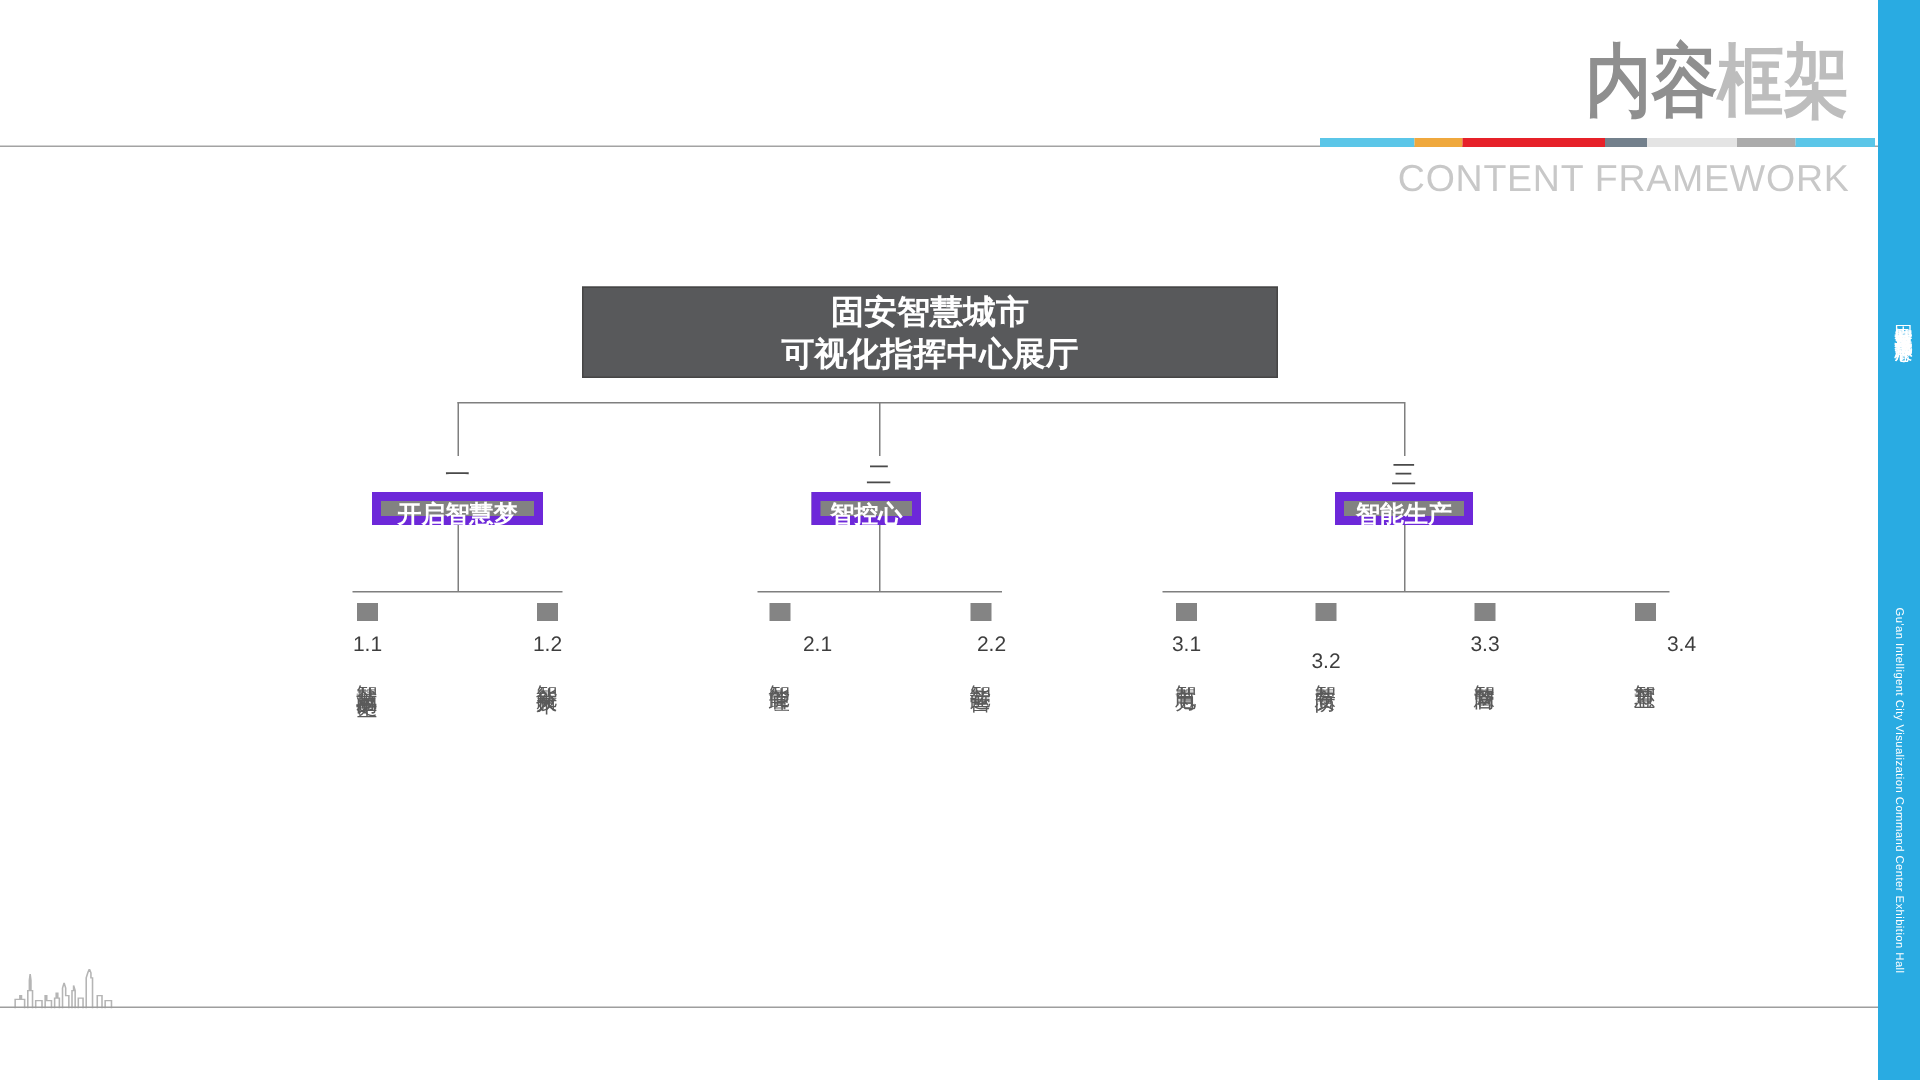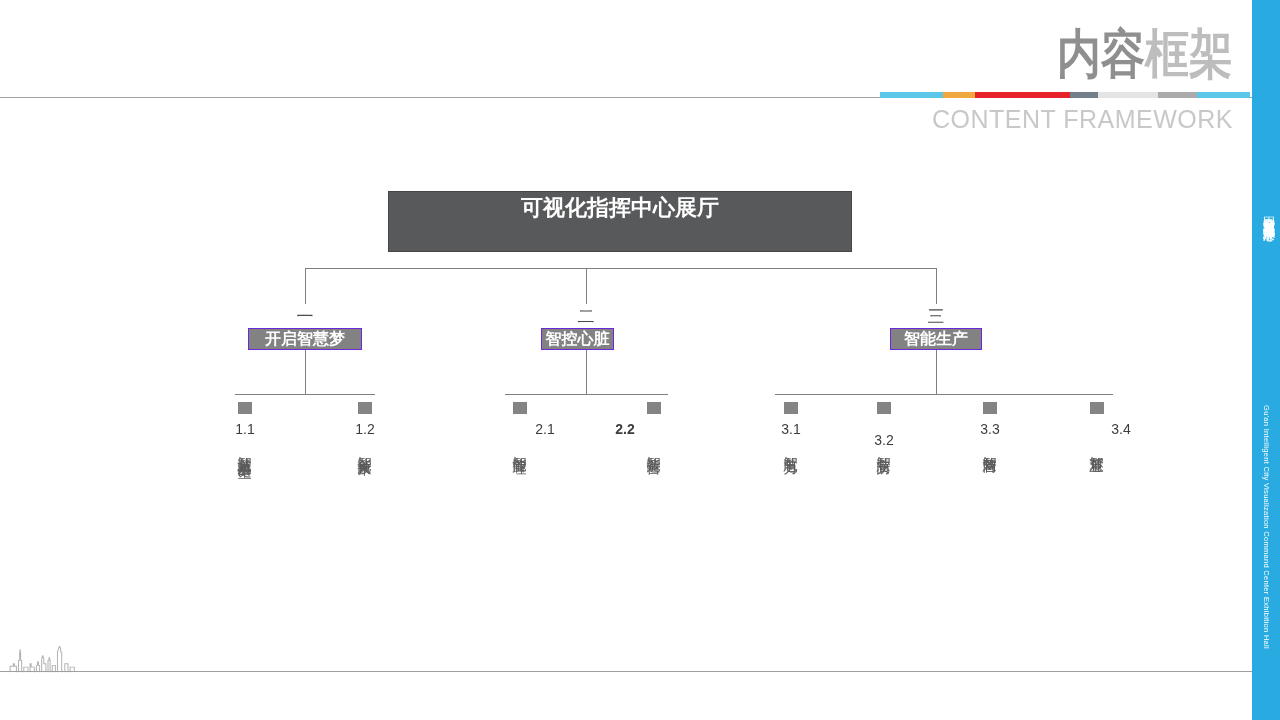--- a/index.html
+++ b/index.html
@@ -1,20 +1,20 @@
 <!DOCTYPE html>
 <html><head>
 <meta charset="utf-8">
 <style>
   html,body{margin:0;padding:0;}
   body{width:1280px;height:720px;position:relative;background:#fff;font-family:"Liberation Sans",sans-serif;overflow:hidden;}
   .hline{position:absolute;background:#7f7f7f;height:1px;}
   .vline{position:absolute;background:#7f7f7f;width:1px;}
   .root-box{position:absolute;left:388px;top:191px;width:462px;height:57px;background:#58595b;border:1px solid #454545;color:#fff;text-align:center;font-weight:bold;font-size:22px;line-height:28px;padding-top:2px;}
-  .branch-box{position:absolute;height:22px;background:#828282;border:1px solid #6d28d9;color:#fff;font-weight:bold;font-size:16px;line-height:20px;text-align:center;box-sizing:border-box;}
+  .branch-box{position:absolute;height:22px;background:#828282;border:6px solid #6d28d9;color:#fff;font-weight:bold;font-size:16px;line-height:20px;text-align:center;box-sizing:border-box;}
   .index-label{position:absolute;width:40px;text-align:center;font-size:17px;color:#4a4a4a;}
   .leaf-square{position:absolute;width:14px;height:12px;background:#848484;}
   .leaf-num{position:absolute;width:50px;text-align:center;font-size:14px;color:#3d3d3d;}
   .leaf-text{position:absolute;width:18px;writing-mode:vertical-rl;text-orientation:upright;font-size:14px;letter-spacing:1.5px;color:#5a5a5a;line-height:18px;}
   .page-title{position:absolute;top:30px;right:47px;font-size:44px;font-weight:bold;letter-spacing:0px;transform:scaleY(1.2);transform-origin:100% 90%;}
   .page-subtitle{position:absolute;top:105px;right:47px;font-size:25px;color:#c8c8c8;letter-spacing:0.5px;}
   .thin-line{position:absolute;top:97px;left:0;width:1263px;height:1px;background:#a3a3a3;}
   .strip-seg{position:absolute;top:92px;height:6px;}
   .bottom-line{position:absolute;top:671px;left:0;width:1252px;height:1px;background:#9e9e9e;}
   .side-bar{position:absolute;left:1252px;top:0;width:28px;height:720px;}
@@ -31,20 +31,21 @@
 <div class="strip-seg" style="left:943px;width:32px;background:#efa83d"></div>
 <div class="strip-seg" style="left:975px;width:95px;background:#e62129"></div>
 <div class="strip-seg" style="left:1070px;width:28px;background:#73808c"></div>
 <div class="strip-seg" style="left:1098px;width:60px;background:#e4e4e4"></div>
 <div class="strip-seg" style="left:1158px;width:39px;background:#ababab"></div>
 <div class="strip-seg" style="left:1197px;width:53px;background:#5bc6e8"></div>
 <div class="strip-seg" style="left:1252px;width:14px;background:#7fd4ef"></div>
 <div class="page-subtitle">CONTENT FRAMEWORK</div>
 
 <div class="root-box">
+  <div>固安智慧城市</div>
   <div>可视化指挥中心展厅</div>
 </div>
 
 <div class="hline" style="left:305px;top:268px;width:631px;"></div>
 <div class="vline" style="left:305px;top:268px;height:36px;"></div>
 <div class="vline" style="left:586px;top:268px;height:36px;"></div>
 <div class="vline" style="left:936px;top:268px;height:36px;"></div>
 
 <div class="index-label" style="left:285px;top:305px;">一</div>
 <div class="index-label" style="left:566px;top:305px;">二</div>
@@ -67,21 +68,21 @@
 
 <div class="leaf-square" style="left:358px;top:402px;"></div>
 <div class="leaf-num" style="left:340px;top:421px;">1.2</div>
 <div class="leaf-text" style="left:356px;top:445px;">智能新技术</div>
 
 <div class="leaf-square" style="left:513px;top:402px;"></div>
 <div class="leaf-num" style="left:520px;top:421px;text-align:center;">2.1</div>
 <div class="leaf-text" style="left:511px;top:445px;">智能管理</div>
 
 <div class="leaf-square" style="left:647px;top:402px;"></div>
-<div class="leaf-num" style="left:600px;top:421px;font-weight:bold;">2.2</div>
+<div class="leaf-num" style="left:636px;top:421px;">2.2</div>
 <div class="leaf-text" style="left:645px;top:445px;">智能运营</div>
 
 <div class="leaf-square" style="left:784px;top:402px;"></div>
 <div class="leaf-num" style="left:766px;top:421px;">3.1</div>
 <div class="leaf-text" style="left:782px;top:445px;">智慧电力</div>
 
 <div class="leaf-square" style="left:877px;top:402px;"></div>
 <div class="leaf-num" style="left:859px;top:432px;">3.2</div>
 <div class="leaf-text" style="left:875px;top:445px;">智慧安防</div>
 

